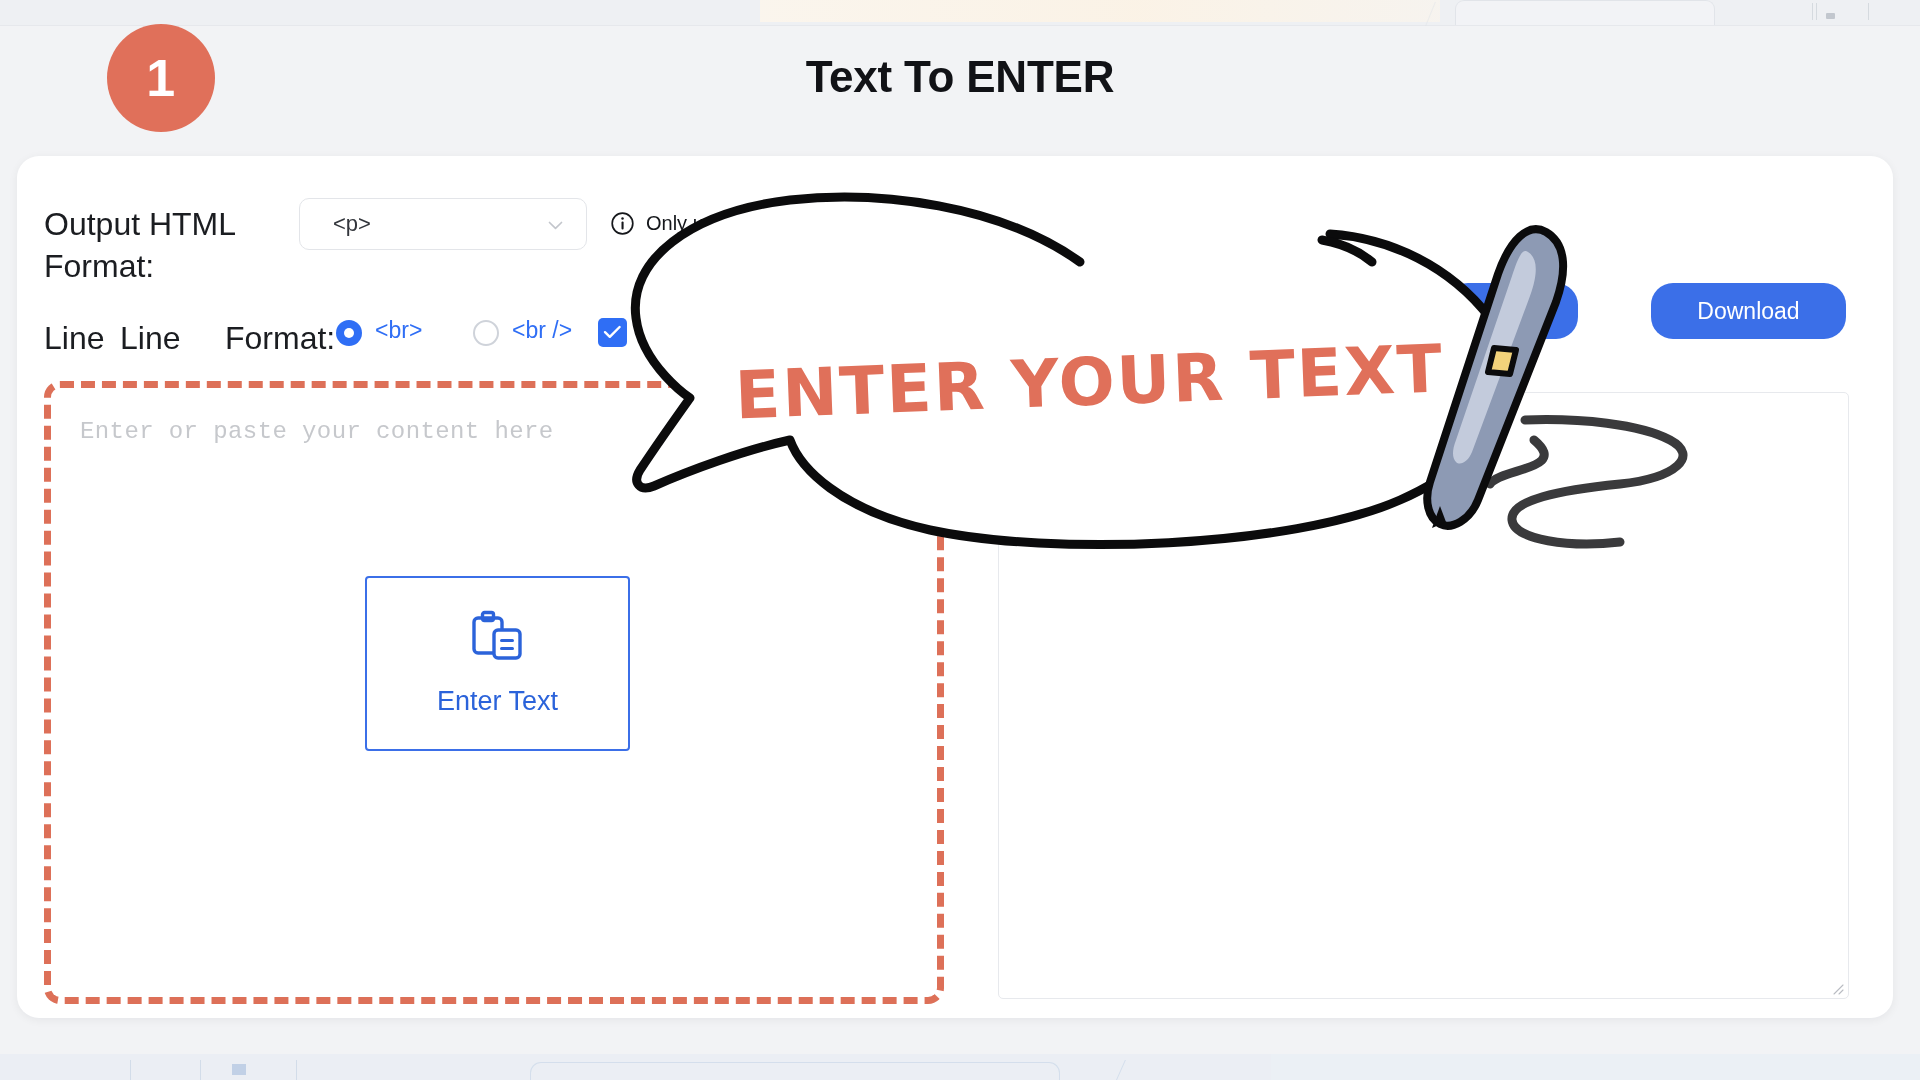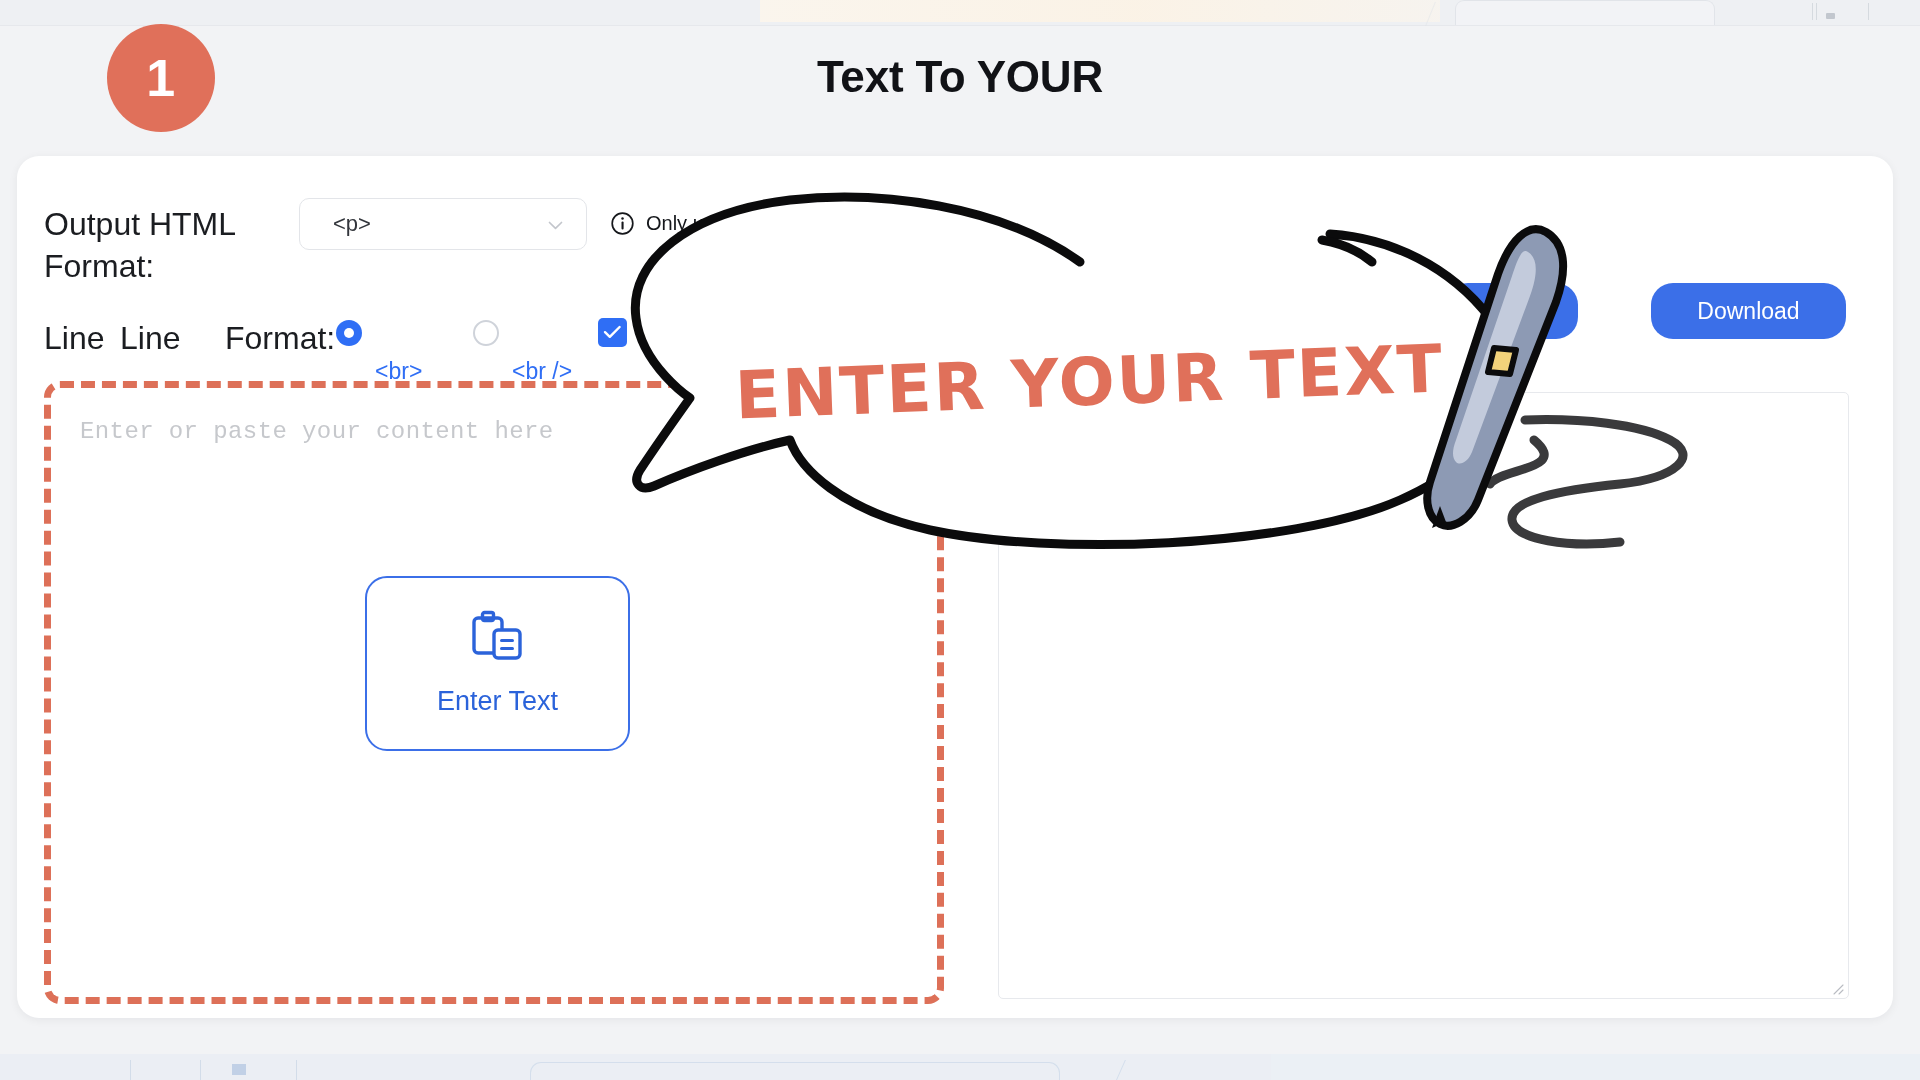--- a/index.html
+++ b/index.html
@@ -153,21 +153,20 @@
   .radio.on::after {
     content: ""; position: absolute; left: 8px; top: 8px;
     width: 10px; height: 10px; border-radius: 50%; background: #ffffff;
   }
   #radio-br      { left: 336px; top: 320px; }
   #radio-brself  { left: 473px; top: 320px; }
 
   .code-label {
     position: absolute; font-size: 23px; color: #2f6ef5;
     font-family: "Liberation Sans", sans-serif;
-    margin-top: 41px;
   }
   #code-br     { left: 375px; top: 317px; }
   #code-brself { left: 512px; top: 317px; }
 
   .checkbox {
     position: absolute; left: 598px; top: 318px;
     width: 29px; height: 29px; border-radius: 5px; background: #2f6ef5;
   }
   .checkbox svg { position: absolute; left: 5px; top: 6px; }
   #chk-extra-label {
@@ -194,21 +193,21 @@
     background: #ffffff;
   }
   .dz-placeholder {
     position: absolute; left: 29px; top: 30px;
     font-family: "Liberation Mono", monospace;
     font-size: 24px; color: #c6c8cc; letter-spacing: .4px;
   }
   .enter-text-btn {
     position: absolute; left: 314px; top: 188px;
     width: 265px; height: 175px;
-    border: 2px solid #3b6fe8; border-radius: 22px;
+    border: 2px solid #3b6fe8; border-radius: 4px;
     background: #fff; cursor: pointer;
     display: flex; flex-direction: column;
     align-items: center; justify-content: center; gap: 20px;
   }
   .enter-text-btn .et-label {
     font-size: 27px; color: #2b63da; font-weight: 400;
   }
 
   
   .output-area {
@@ -256,21 +255,21 @@
       <em></em>
       <span></span>
       <span></span>
     </div>
   </div>
 
   <div class="step-badge" style="background: rgb(224, 112, 90);">
     <span>1</span>
   </div>
 
-  <div class="page-title">Text To YOUR</div>
+  <div class="page-title">Text To ENTER</div>
 
   <div class="card"></div>
 
   <div class="ctrl-label" id="lbl-output">
     <div>Output HTML</div>
     <div>Format:</div>
   </div>
 
   <div class="select-box">
     <span class="val">&lt;p&gt;</span>

